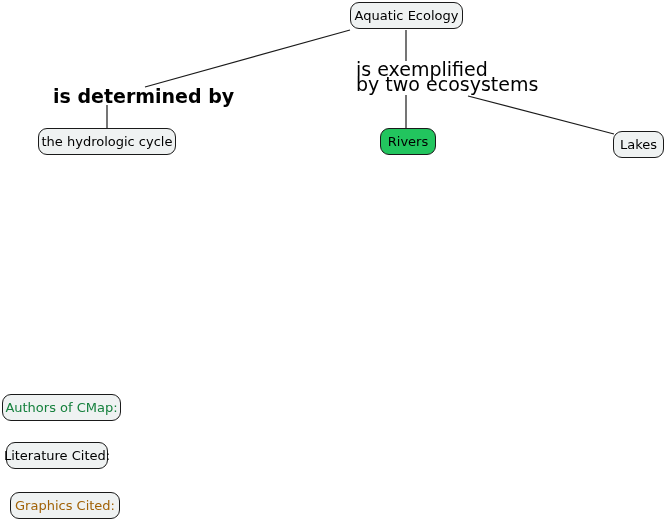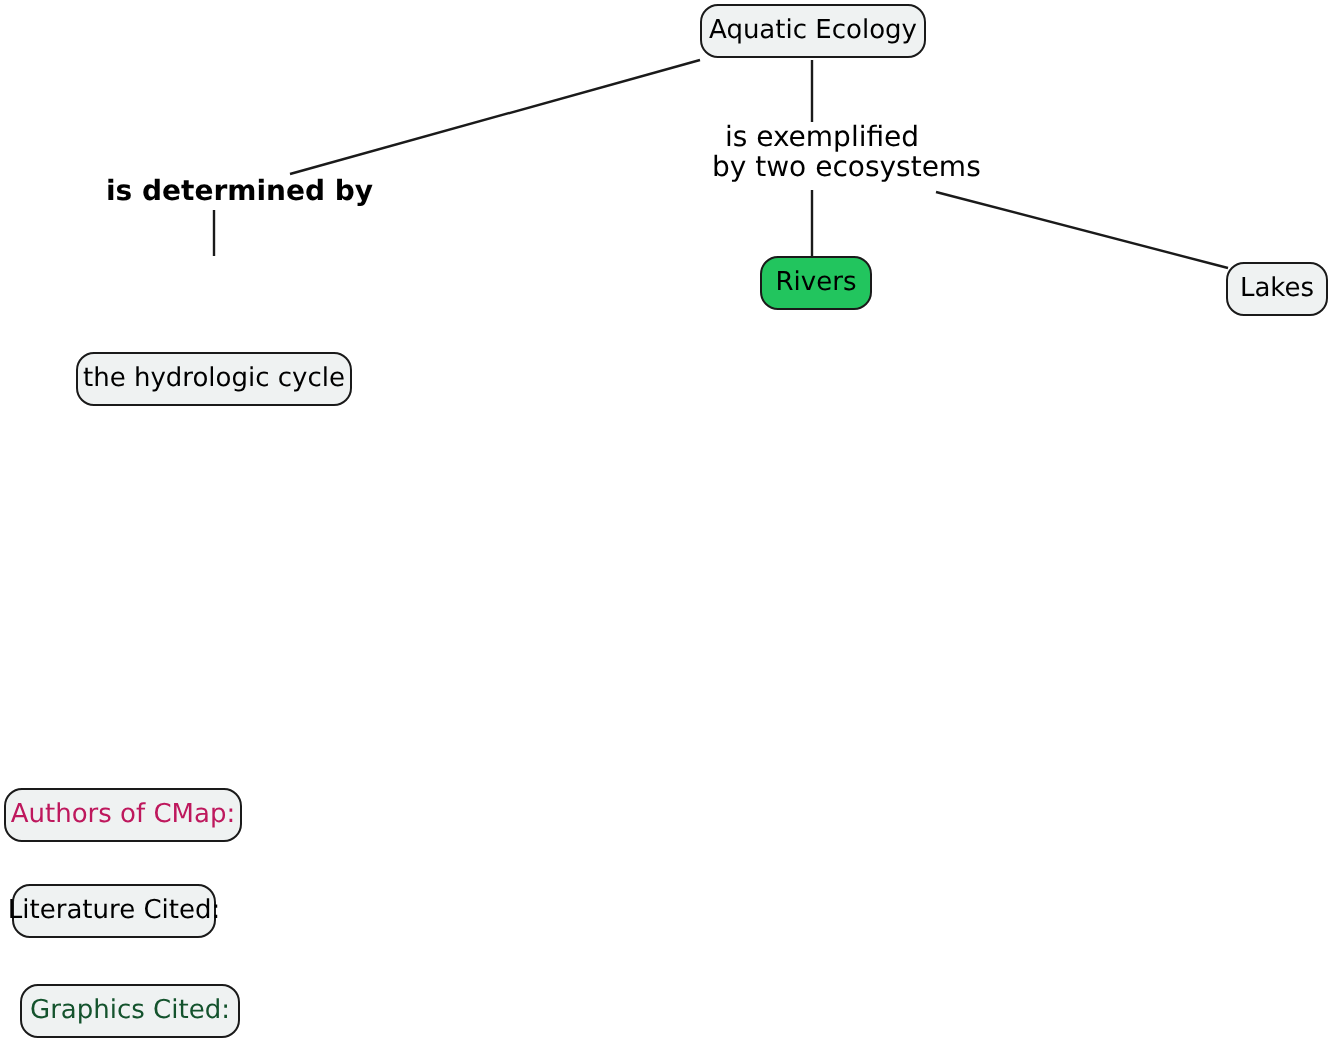--- a/index.html
+++ b/index.html
@@ -36,21 +36,21 @@
     justify-content: center;
     color: #000000;
     font-size: 13px;
     line-height: 1;
     white-space: nowrap;
     padding: 0 0;
   }
   .link-label {
     position: absolute;
     color: #000000;
-    font-size: 14px;
+    font-size: 19px;
     line-height: 15px;
     white-space: pre;
     text-align: center;
     background: transparent;
   }
 </style>
 </head>
 <body>
 
 <div id="canvas">
@@ -58,19 +58,19 @@
       <line x1="350" y1="30" x2="145" y2="87" stroke="#1a1a1a" stroke-width="1.2"></line>
       <line x1="107" y1="105" x2="107" y2="128" stroke="#1a1a1a" stroke-width="1.2"></line>
       <line x1="406" y1="30" x2="406" y2="61" stroke="#1a1a1a" stroke-width="1.2"></line>
       <line x1="406" y1="95" x2="406" y2="128" stroke="#1a1a1a" stroke-width="1.2"></line>
       <line x1="468" y1="96" x2="614" y2="134" stroke="#1a1a1a" stroke-width="1.2"></line>
     </svg>
 <div class="link-label" style="left: 53px; top: 89px; width: 105px; font-weight: bold;">is determined by</div>
     <div class="link-label" style="left: 356px; top: 62px; width: 110px;">is exemplified
 by two ecosystems</div>
     <div class="node" style="left: 350px; top: 2px; width: 113px; height: 27px; background: rgb(239, 242, 242); border-color: rgb(26, 26, 26); color: rgb(0, 0, 0);">Aquatic Ecology</div>
-    <div class="node" style="left: 38px; top: 128px; width: 138px; height: 27px; background: rgb(239, 242, 242); border-color: rgb(26, 26, 26); color: rgb(0, 0, 0); margin-top: 48px;">the hydrologic cycle</div>
+    <div class="node" style="left: 38px; top: 128px; width: 138px; height: 27px; background: rgb(239, 242, 242); border-color: rgb(26, 26, 26); color: rgb(0, 0, 0);">the hydrologic cycle</div>
     <div class="node" style="left: 380px; top: 128px; width: 56px; height: 27px; background: #22c55e; border-color: rgb(26, 26, 26); color: rgb(0, 0, 0);">Rivers</div>
     <div class="node" style="left: 613px; top: 131px; width: 51px; height: 27px; background: rgb(239, 242, 242); border-color: rgb(26, 26, 26); color: rgb(0, 0, 0);">Lakes</div>
-    <div class="node" style="left: 2px; top: 394px; width: 119px; height: 27px; background: rgb(239, 242, 242); border-color: rgb(26, 26, 26); color: #be185d;">Authors of CMap:</div>
+    <div class="node" style="left: 2px; top: 394px; width: 119px; height: 27px; background: rgb(239, 242, 242); border-color: rgb(26, 26, 26); color: #15803d;">Authors of CMap:</div>
     <div class="node" style="left: 6px; top: 442px; width: 102px; height: 27px; background: rgb(239, 242, 242); border-color: rgb(26, 26, 26); color: rgb(0, 0, 0);">Literature Cited:</div>
-    <div class="node" style="left: 10px; top: 492px; width: 110px; height: 27px; background: rgb(239, 242, 242); border-color: rgb(26, 26, 26); color: #14532d;">Graphics Cited:</div>
+    <div class="node" style="left: 10px; top: 492px; width: 110px; height: 27px; background: rgb(239, 242, 242); border-color: rgb(26, 26, 26); color: #a16207;">Graphics Cited:</div>
   </div>
 
 </body></html>

